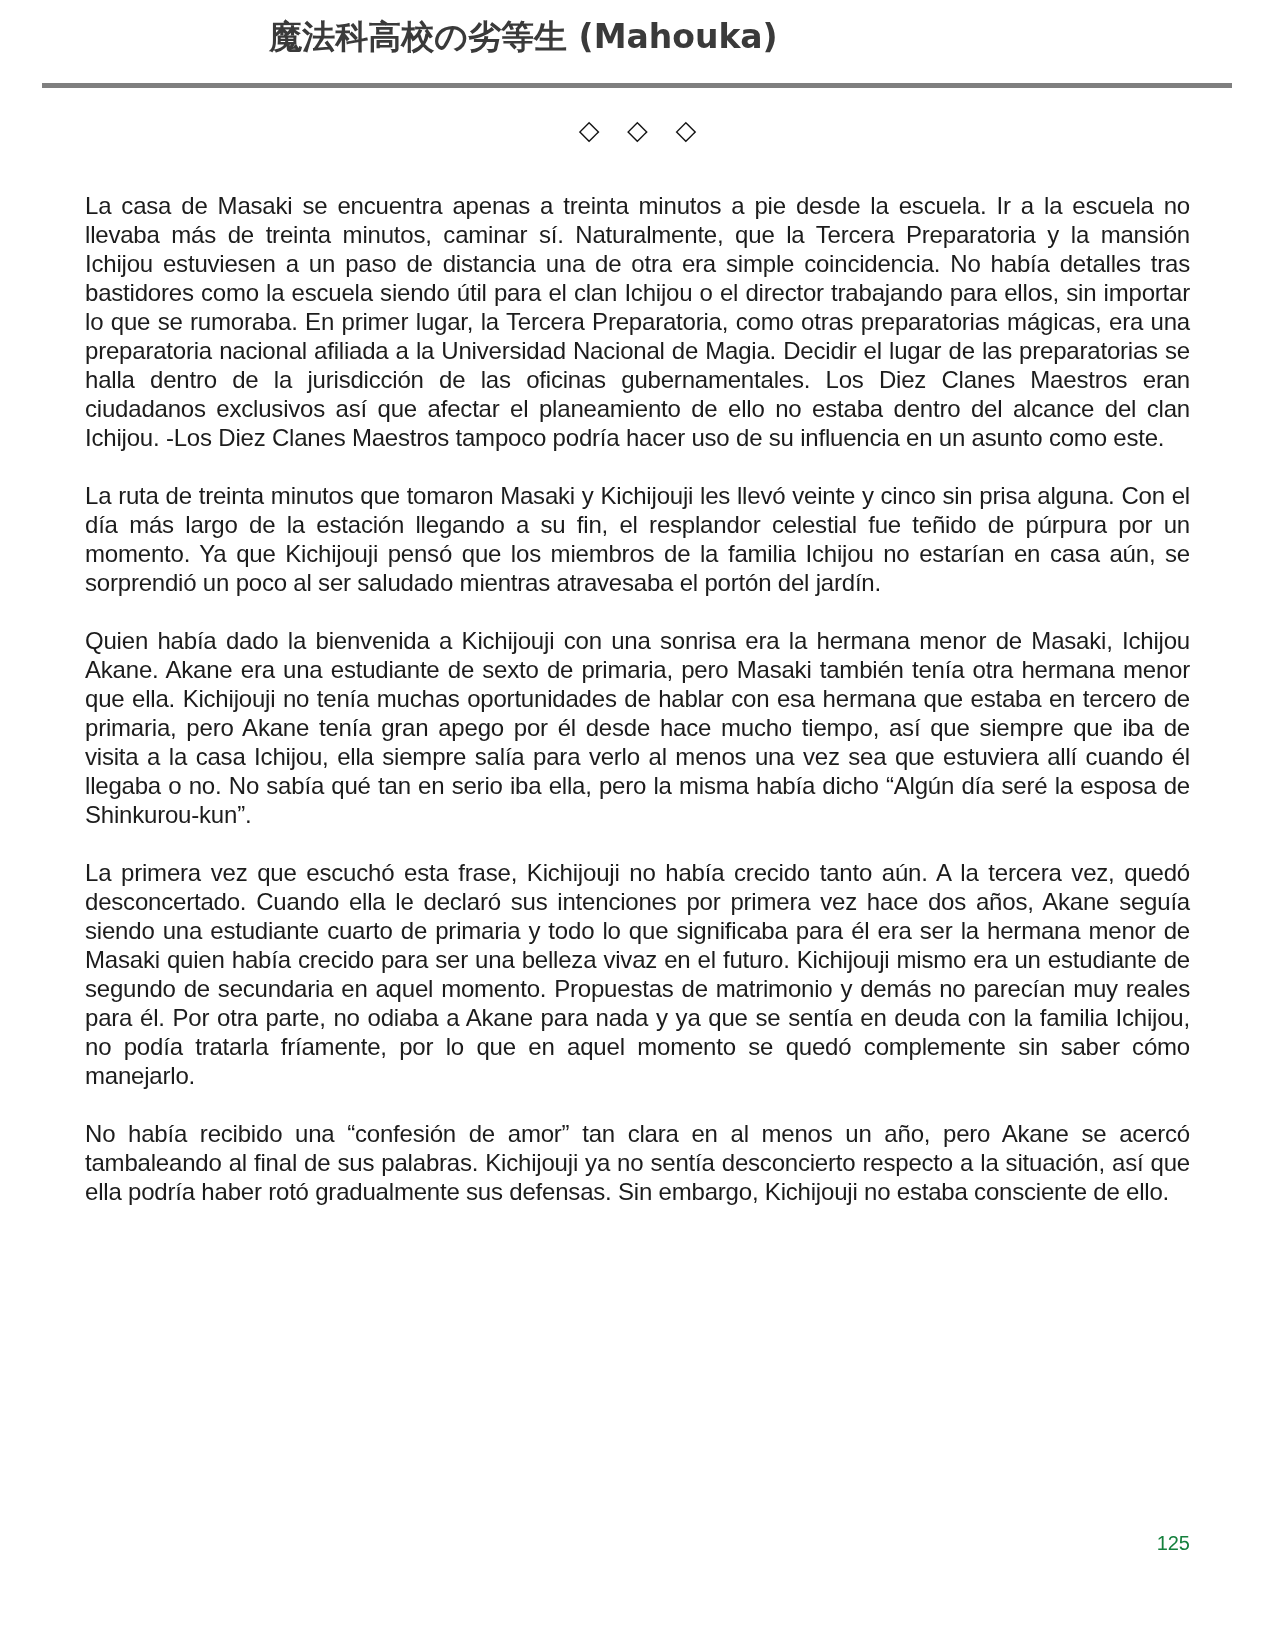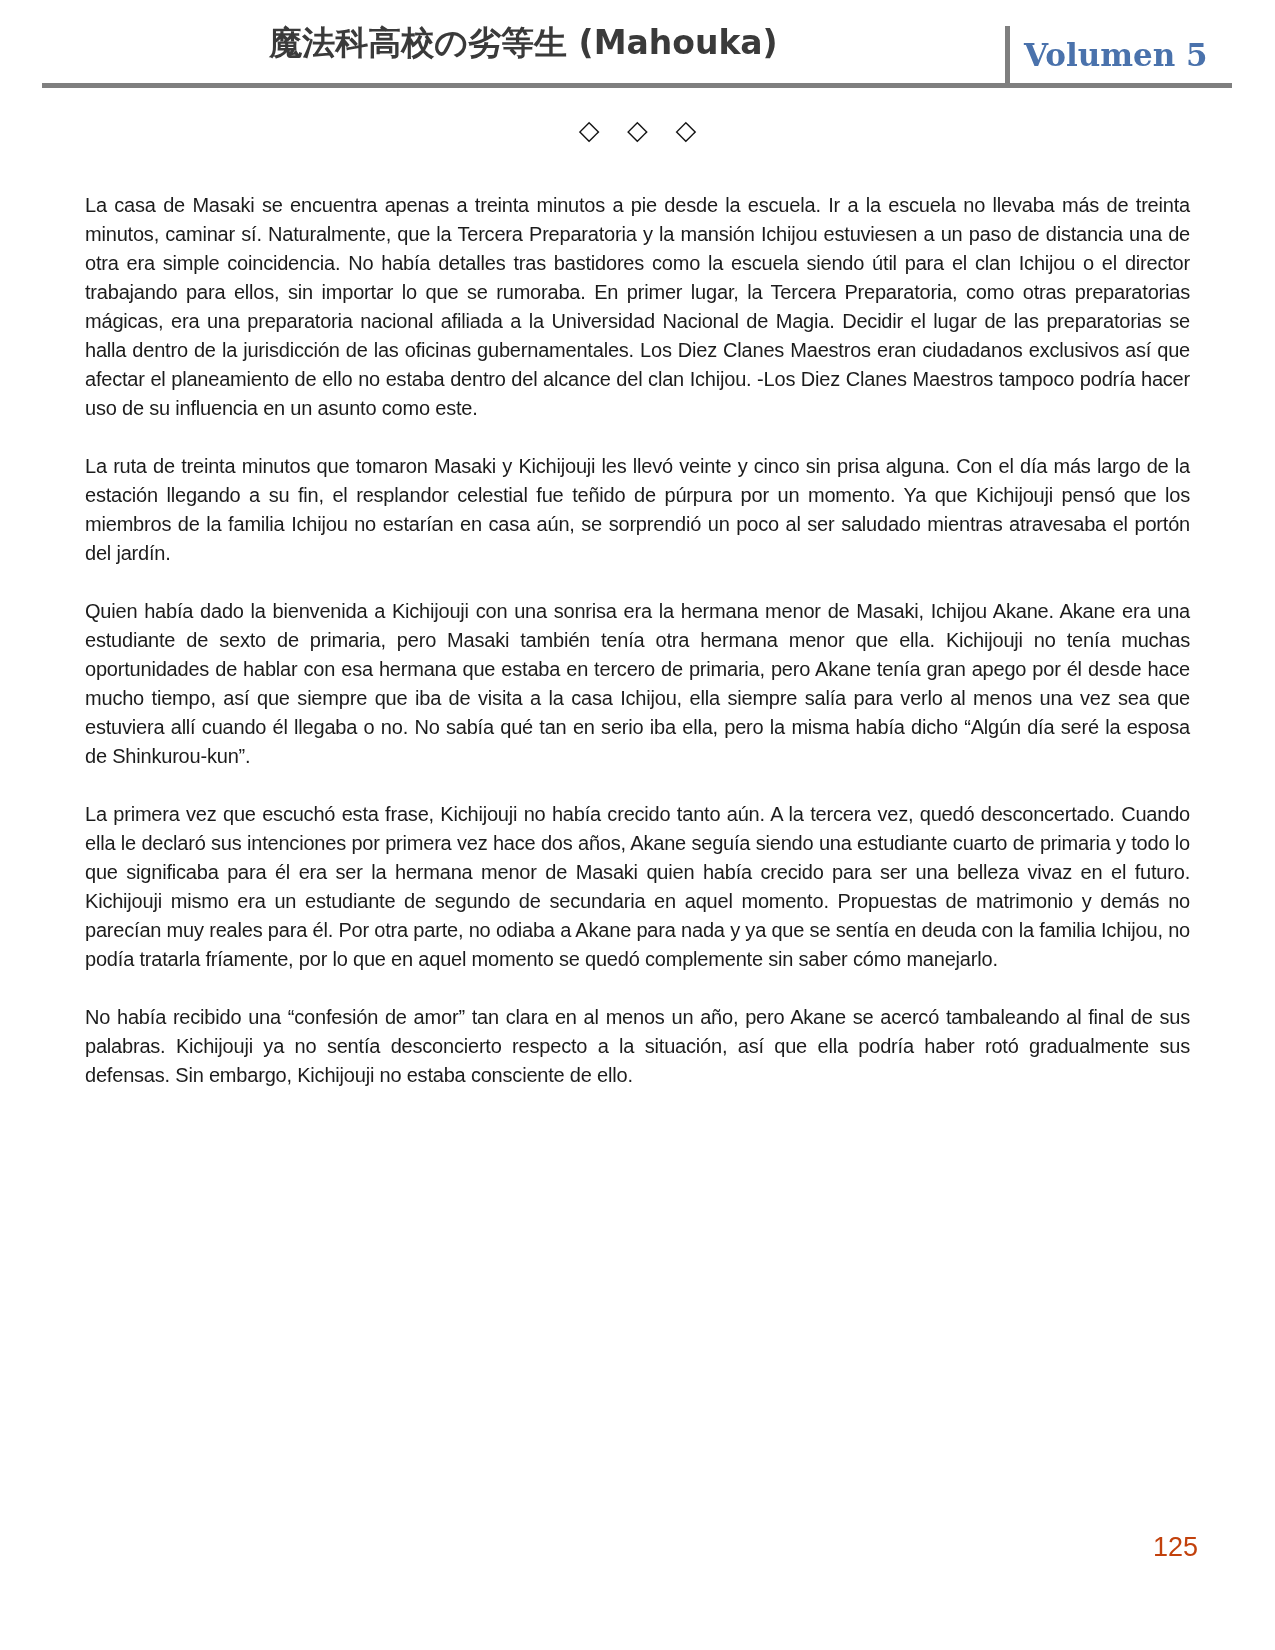--- a/index.html
+++ b/index.html
@@ -22,25 +22,24 @@
     display: flex;
     align-items: stretch;
     margin: 0 43px 0 42px;
     height: 88px;
     border-bottom: 5px solid #7f7f7f;
     box-sizing: border-box;
   }
   .header-left {
     width: 963px;
     display: flex;
-    align-items: flex-start;
+    align-items: center;
     justify-content: center;
     padding-bottom: 8px;
     box-sizing: border-box;
-    margin-top: 21px;
   }
   .doc-title {
     font-family: "DejaVu Sans", sans-serif;
     font-size: 33px;
     font-weight: bold;
     color: #3a3a3a;
     white-space: nowrap;
   }
   .header-right {
     flex: 1;
@@ -64,48 +63,45 @@
     text-align: center;
     font-size: 27px;
     color: #111111;
     letter-spacing: 10px;
     padding-left: 10px; 
   }
   
   .body-text {
     margin: 45px 85px 0 85px;
     text-align: justify;
-    font-size: 20px;
+    font-size: 24px;
     line-height: 29px;
     letter-spacing: -0.2px;
     color: #1c1c1c;
   }
   .body-text p {
     margin: 0 0 29px 0;
   }
   
   .page-number {
     position: absolute;
     top: 1532px;
-    right: 77px;
-    font-size: 27px;
-    color: #c2410c;
+    right: 85px;
+    font-size: 20px;
+    color: #15803d;
   }
 </style>
 </head>
 <body>
 
 <div class="page">
 
   <div class="header">
     <div class="header-left">
       <span class="doc-title">魔法科高校の劣等生 (Mahouka)</span>
-    </div>
-    <div class="header-right">
-      <span class="volume-label">Volumen 5</span>
     </div>
   </div>
 
   <div class="scene-divider">◇ ◇ ◇</div>
 
   <div class="body-text">
     <p>La casa de Masaki se encuentra apenas a treinta minutos a pie desde la escuela. Ir a la escuela no llevaba más de treinta minutos, caminar sí. Naturalmente, que la Tercera Preparatoria y la mansión Ichijou estuviesen a un paso de distancia una de otra era simple coincidencia. No había detalles tras bastidores como la escuela siendo útil para el clan Ichijou o el director trabajando para ellos, sin importar lo que se rumoraba. En primer lugar, la Tercera Preparatoria, como otras preparatorias mágicas, era una preparatoria nacional afiliada a la Universidad Nacional de Magia. Decidir el lugar de las preparatorias se halla dentro de la jurisdicción de las oficinas gubernamentales. Los Diez Clanes Maestros eran ciudadanos exclusivos así que afectar el planeamiento de ello no estaba dentro del alcance del clan Ichijou. -Los Diez Clanes Maestros tampoco podría hacer uso de su influencia en un asunto como este.</p>
     <p>La ruta de treinta minutos que tomaron Masaki y Kichijouji les llevó veinte y cinco sin prisa alguna. Con el día más largo de la estación llegando a su fin, el resplandor celestial fue teñido de púrpura por un momento. Ya que Kichijouji pensó que los miembros de la familia Ichijou no estarían en casa aún, se sorprendió un poco al ser saludado mientras atravesaba el portón del jardín.</p>
     <p>Quien había dado la bienvenida a Kichijouji con una sonrisa era la hermana menor de Masaki, Ichijou Akane. Akane era una estudiante de sexto de primaria, pero Masaki también tenía otra hermana menor que ella. Kichijouji no tenía muchas oportunidades de hablar con esa hermana que estaba en tercero de primaria, pero Akane tenía gran apego por él desde hace mucho tiempo, así que siempre que iba de visita a la casa Ichijou, ella siempre salía para verlo al menos una vez sea que estuviera allí cuando él llegaba o no. No sabía qué tan en serio iba ella, pero la misma había dicho “Algún día seré la esposa de Shinkurou-kun”.</p>
     <p>La primera vez que escuchó esta frase, Kichijouji no había crecido tanto aún. A la tercera vez, quedó desconcertado. Cuando ella le declaró sus intenciones por primera vez hace dos años, Akane seguía siendo una estudiante cuarto de primaria y todo lo que significaba para él era ser la hermana menor de Masaki quien había crecido para ser una belleza vivaz en el futuro. Kichijouji mismo era un estudiante de segundo de secundaria en aquel momento. Propuestas de matrimonio y demás no parecían muy reales para él. Por otra parte, no odiaba a Akane para nada y ya que se sentía en deuda con la familia Ichijou, no podía tratarla fríamente, por lo que en aquel momento se quedó complemente sin saber cómo manejarlo.</p>

